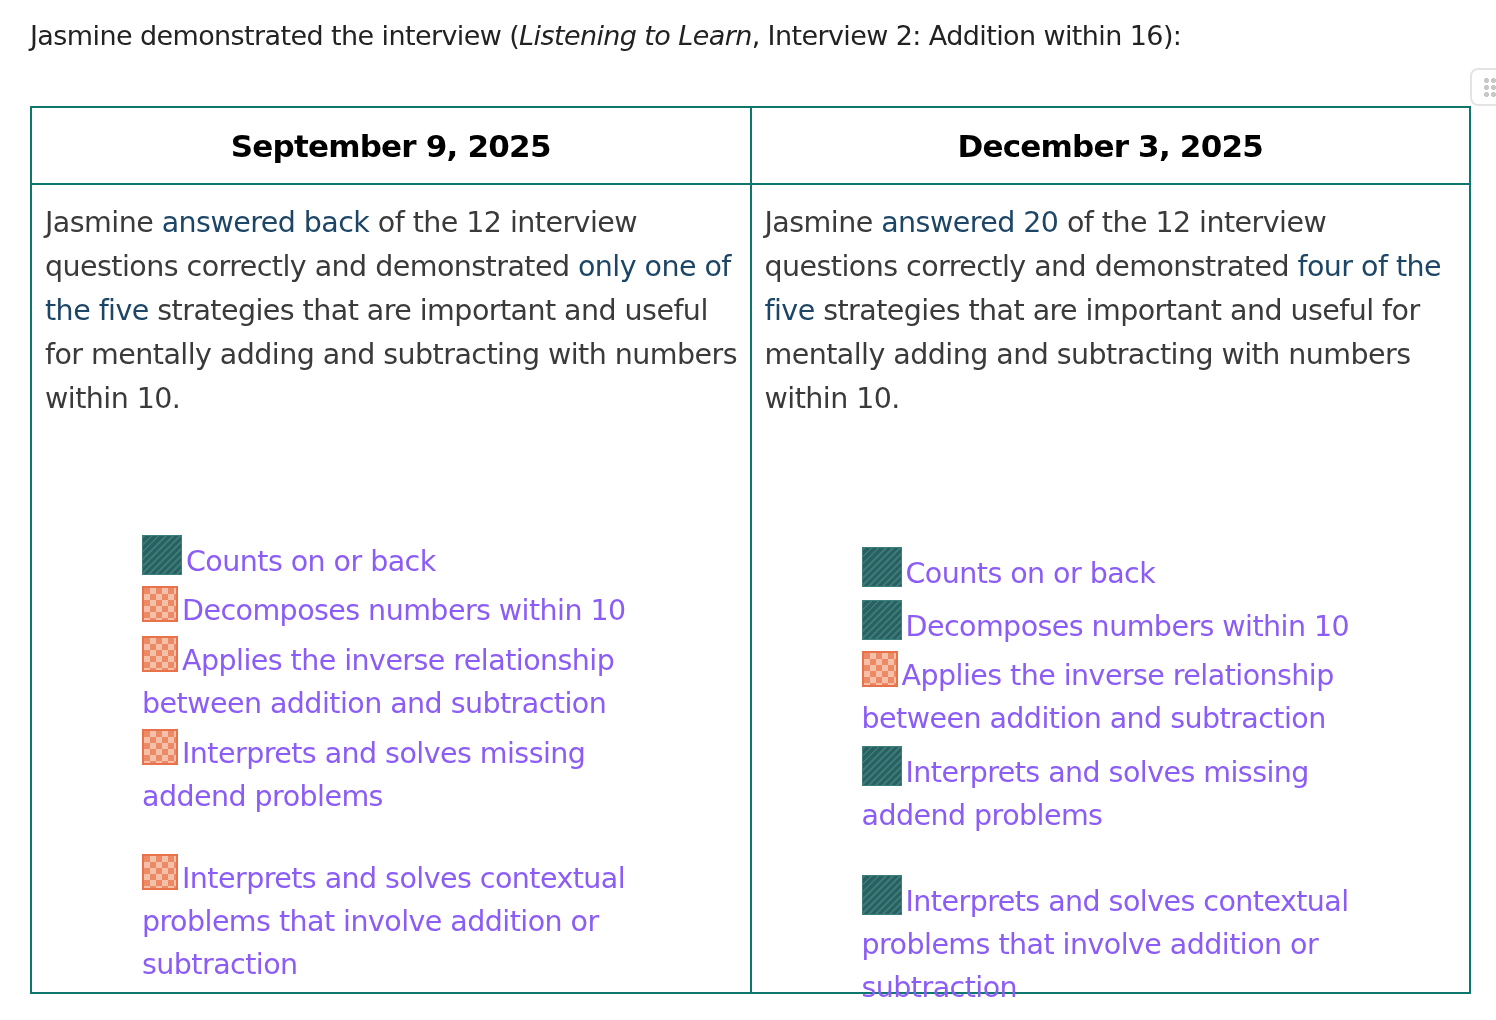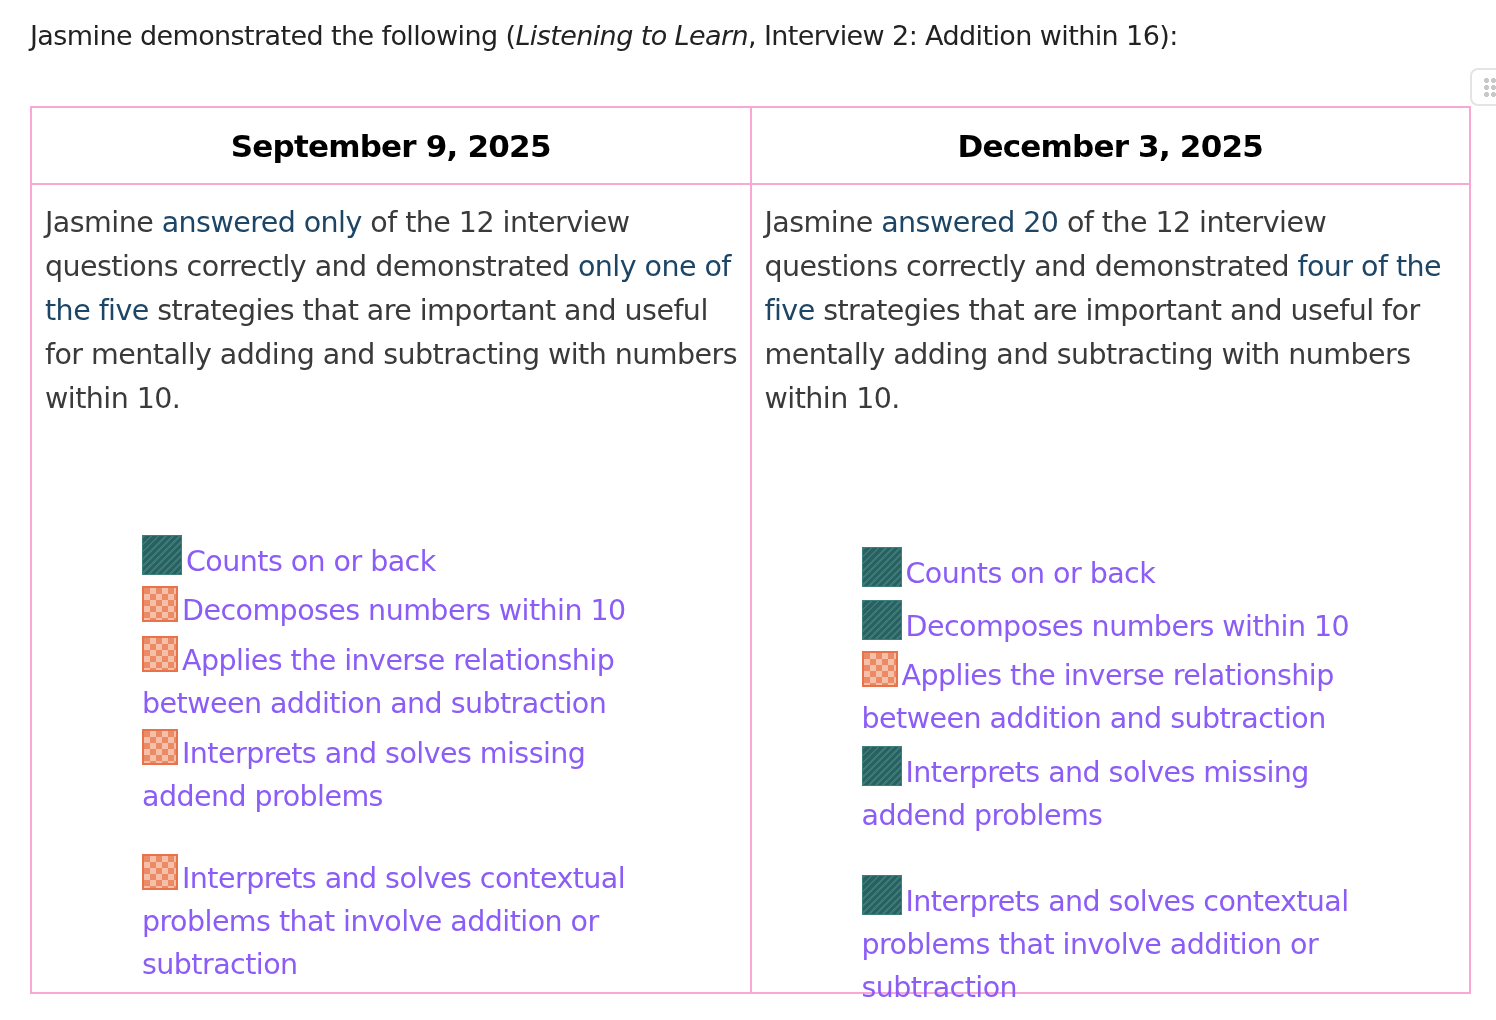--- a/index.html
+++ b/index.html
@@ -20,21 +20,21 @@
   .handle .dots {
     position: absolute; left: 11px; top: 7px; width: 16px; height: 22px;
     background-image: radial-gradient(circle, #c8c8c8 2.4px, transparent 2.8px);
     background-size: 7px 7px;
   }
   table.compare {
     position: absolute; left: 30px; top: 106px; width: 1441px; height: 888px;
     border-collapse: collapse; table-layout: fixed;
   }
   table.compare th, table.compare td {
-    border: 2px solid #f9a8d4; vertical-align: top; padding: 0;
+    border: 2px solid #0f766e; vertical-align: top; padding: 0;
   }
   table.compare tr.head { height: 77px; }
   table.compare th {
     font-size: 31px; font-weight: bold; color: #000000; text-align: center;
     vertical-align: middle; letter-spacing: -0.8px;
   }
   .cell { position: relative; height: 806px; }
   .summary {
     position: absolute; left: 13px; top: 16px; right: 12px;
     font-size: 28.5px; line-height: 44px; color: #3a3a3a; letter-spacing: -0.55px;
@@ -60,37 +60,37 @@
     background-image:
       linear-gradient(45deg, #f5c0a9 25%, transparent 25%, transparent 75%, #f5c0a9 75%),
       linear-gradient(45deg, #f5c0a9 25%, transparent 25%, transparent 75%, #f5c0a9 75%);
     background-size: 12px 12px; background-position: 0 0, 6px 6px;
     border: 2px solid #e8734a;
   }
 </style>
 </head>
 <body>
 
-<div class="intro"><span>Jasmine demonstrated the following (</span><em>Listening to Learn</em><span>, Interview 2: Addition within 16):</span></div>
+<div class="intro"><span>Jasmine demonstrated the interview (</span><em>Listening to Learn</em><span>, Interview 2: Addition within 16):</span></div>
 
 <div class="handle">
     <div class="dots"></div>
   </div>
 
 <table class="compare">
   <tbody>
       <tr class="head">
     <th>September 9, 2025</th>
     <th>December 3, 2025</th>
   </tr>
   <tr>
 
     <td>
       <div class="cell">
-        <div class="summary"><b>Jasmine</b> <b class="hl">answered only</b><span> of the 12 interview questions correctly and demonstrated </span><b class="hl">only one of the five</b><span> strategies that are important and useful for mentally adding and subtracting with numbers within 10.</span></div>
+        <div class="summary"><b>Jasmine</b> <b class="hl">answered back</b><span> of the 12 interview questions correctly and demonstrated </span><b class="hl">only one of the five</b><span> strategies that are important and useful for mentally adding and subtracting with numbers within 10.</span></div>
 
         <div class="strat" style="top:350px;"><span class="swatch yes"></span><span>Counts on or back</span></div>
         <div class="strat" style="top:401px;"><span class="swatch no"></span><span>Decomposes numbers within 10</span></div>
         <div class="strat" style="top:451px; right:60px;"><span class="swatch no"></span><span>Applies the inverse relationship between addition and subtraction</span></div>
         <div class="strat" style="top:544px; right:90px;"><span class="swatch no"></span><span>Interprets and solves missing addend problems</span></div>
         <div class="strat" style="top:669px; right:50px;"><span class="swatch no"></span><span>Interprets and solves contextual problems that involve addition or subtraction</span></div>
       </div>
     </td>
 
     <td>

